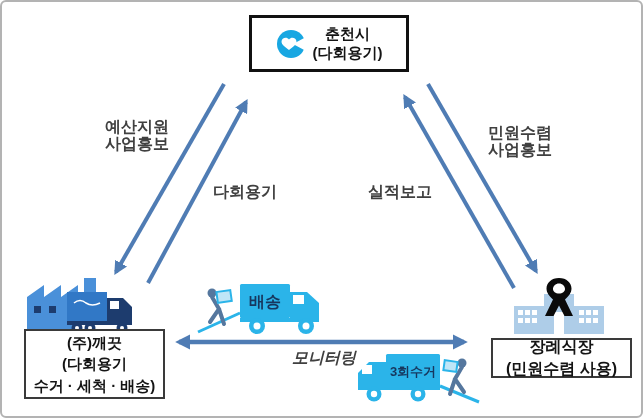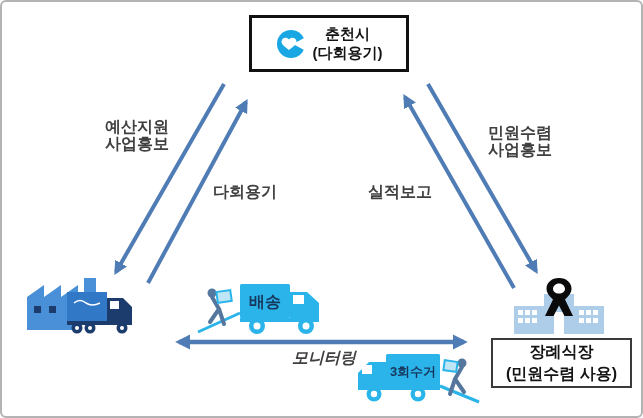--- a/index.html
+++ b/index.html
@@ -9,21 +9,21 @@
     font-family:"Liberation Sans","DejaVu Sans",sans-serif;overflow:hidden;
   }
   .layer{position:absolute;left:0;top:0;width:643px;height:418px;}
   .node-box{
     position:absolute;background:#fff;display:flex;align-items:center;justify-content:center;
     text-align:center;color:#141414;font-weight:700;box-sizing:border-box;
   }
   .city-box{left:247px;top:13px;width:160px;height:57px;border:3px solid #111;gap:7px;}
   .city-text{font-size:15px;line-height:1.25;white-space:nowrap;}
   .company-box{left:22px;top:327px;width:141px;height:70px;border:2px solid #3a3a3a;font-size:15px;line-height:1.42;white-space:nowrap;}
-  .funeral-box{left:489px;top:336px;width:141px;height:50px;border:2px solid #3a3a3a;font-size:16px;line-height:1.4;white-space:nowrap;}
+  .funeral-box{left:489px;top:336px;width:141px;height:40px;border:2px solid #3a3a3a;font-size:16px;line-height:1.4;white-space:nowrap;}
   .edge-label{
     position:absolute;color:#404040;font-weight:700;font-size:16px;line-height:17px;
     text-align:center;white-space:nowrap;
   }
   .lbl-budget{left:95px;top:116px;width:80px;}
   .lbl-performance{left:203px;top:181px;width:80px;}
   .lbl-complaint-report{left:358px;top:181px;width:80px;}
   .lbl-complaint-collect{left:478px;top:115px;width:80px;margin-top:7px;}
   .lbl-monitoring{left:286px;top:347px;width:72px;font-style:italic;}
   .icon-abs{position:absolute;}
@@ -82,20 +82,27 @@
     <rect x="83" y="31" width="9" height="8" fill="#ffffff"></rect>
     <rect x="40" y="51" width="65" height="4" fill="#1d3c6e"></rect>
     <circle cx="50" cy="58" r="5.5" fill="#1d3c6e"></circle>
       <circle cx="50" cy="58" r="2" fill="#ffffff"></circle>
     <circle cx="63" cy="58" r="5.5" fill="#1d3c6e"></circle>
       <circle cx="63" cy="58" r="2" fill="#ffffff"></circle>
     <circle cx="95" cy="58" r="5.5" fill="#1d3c6e"></circle>
       <circle cx="95" cy="58" r="2" fill="#ffffff"></circle>
   </svg>
 
+  <div class="node-box company-box">
+    <div>
+      <div>(주)깨끗</div>
+      <div>(다회용기</div>
+      <div>수거 · 세척 · 배송)</div>
+    </div>
+  </div>
 
   <svg class="icon-abs" style="left:192px;top:276px;" width="145" height="58" viewBox="0 0 145 58">
     <line x1="4" y1="54" x2="46" y2="35" stroke="#2bb4e9" stroke-width="3"></line>
     <circle cx="18" cy="15" r="4.5" fill="#55779e"></circle>
     <path d="M18,19 L25,31 L16,44 M25,31 L30,46" stroke="#55779e" stroke-width="4" fill="none" stroke-linecap="round"></path>
     <rect x="23" y="13" width="14" height="11" fill="#bfe6f7" stroke="#2bb4e9" stroke-width="2" transform="rotate(-8 30 18)"></rect>
     <rect x="46" y="6" width="50" height="34" rx="1.5" fill="#2bb4e9"></rect>
     <text x="71" y="29" text-anchor="middle" font-size="16" fill="#17375e">배송</text>
     <path d="M96,14 L113,14 L125,25 L125,44 L96,44 Z" fill="#2bb4e9"></path>
     <rect x="99" y="17" width="11" height="9" fill="#ffffff"></rect>

